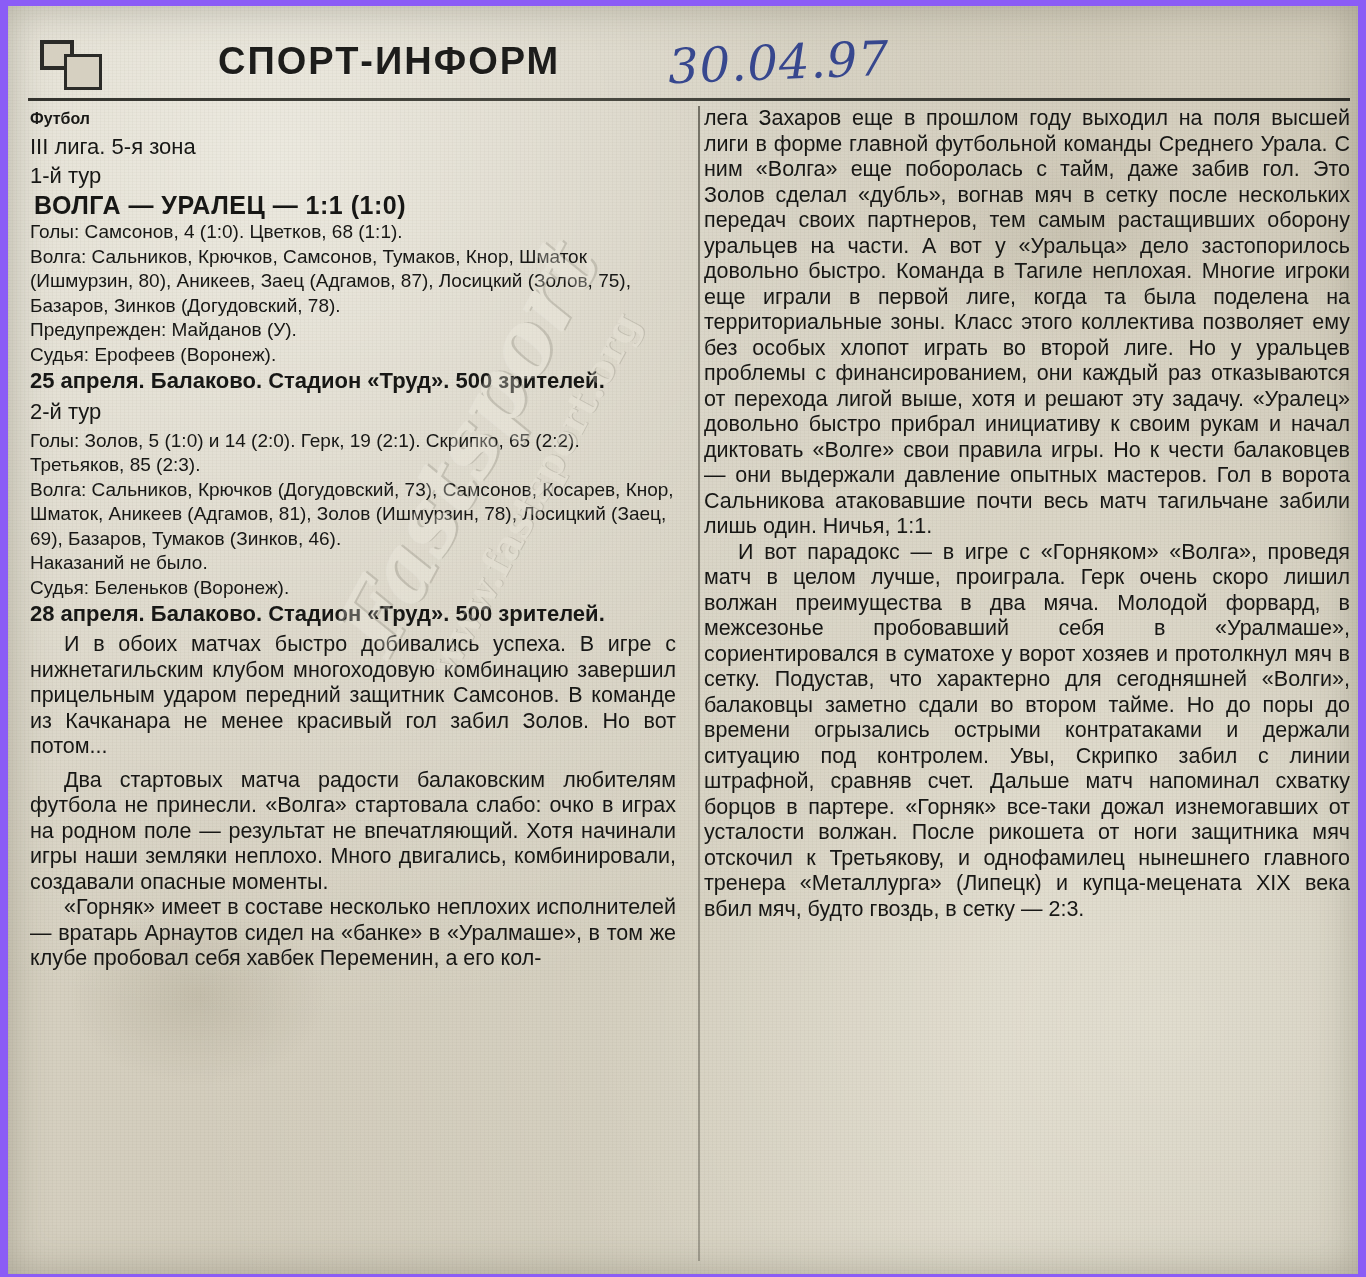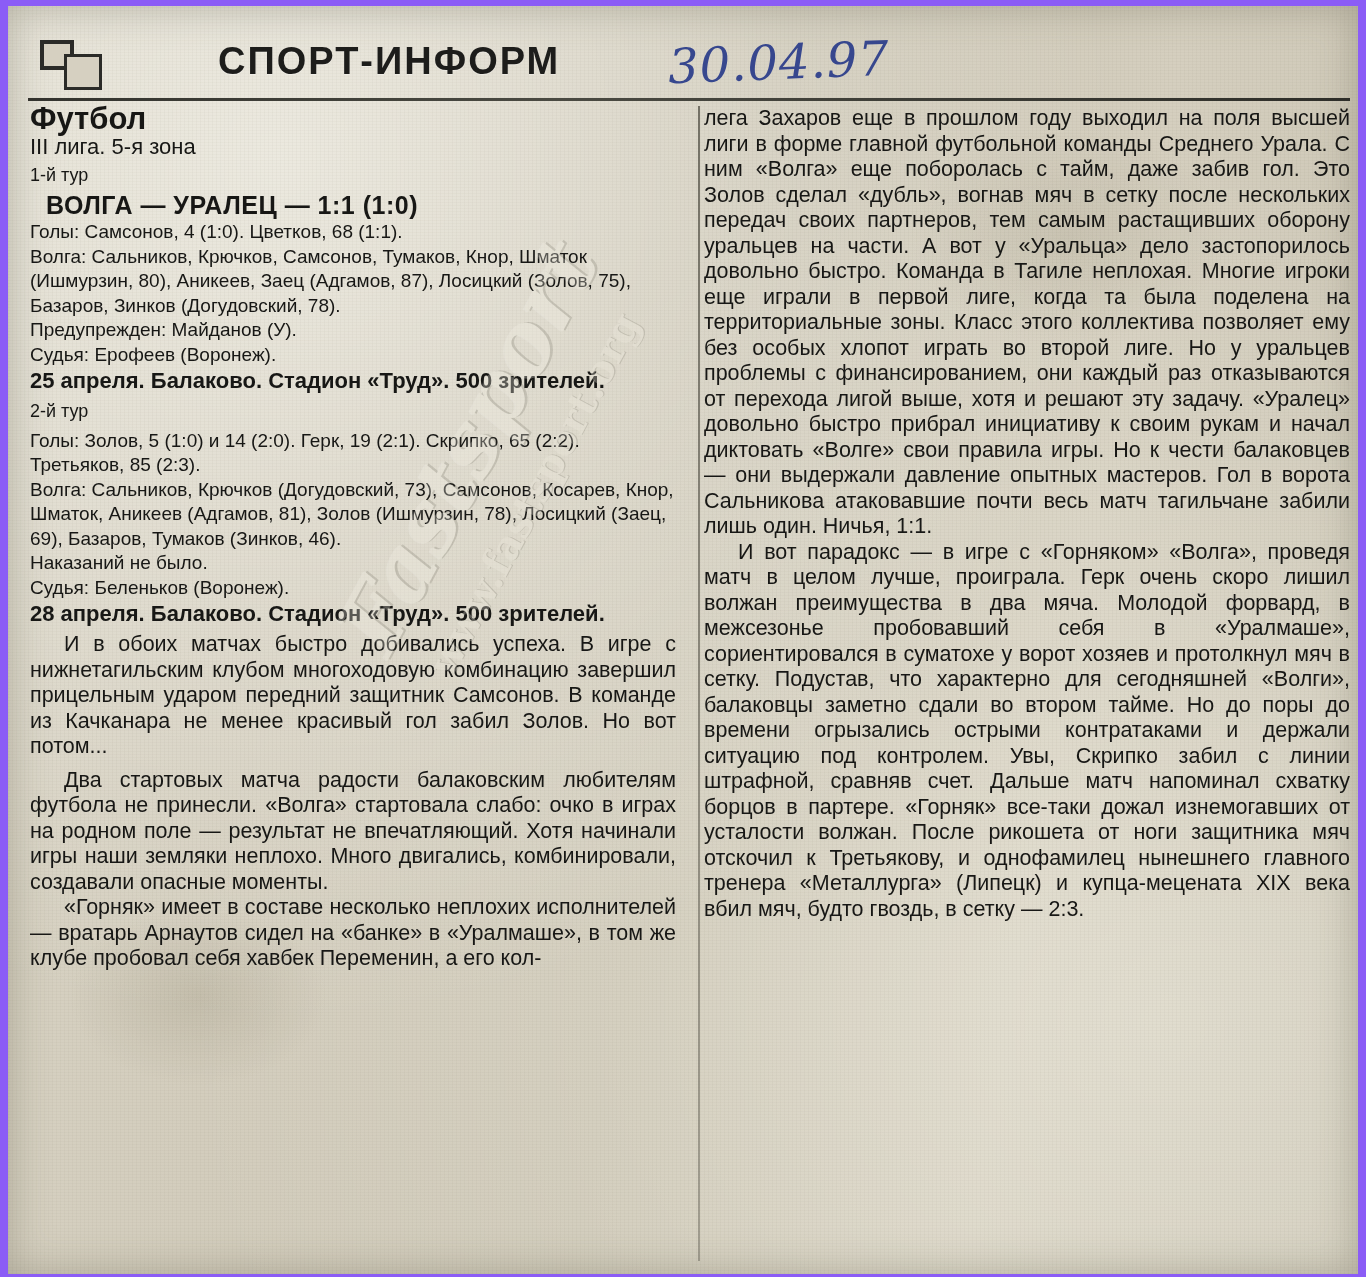--- a/index.html
+++ b/index.html
@@ -127,36 +127,36 @@
   #col-divider {
     position: absolute;
     left: 690px;
     top: 100px;
     width: 2px;
     height: 1155px;
     background: linear-gradient(180deg, rgba(60,58,48,0.65), rgba(60,58,48,0.35));
   }
   .hd-section {
     font-weight: bold;
-    font-size: 31px;
+    font-size: 16px;
     margin: 0 0 2px 0;
   }
   .sub-line {
     font-size: 22px;
     margin: 0 0 4px 0;
   }
   .tour {
-    font-size: 18px;
+    font-size: 22px;
     margin: 2px 0 4px 0;
   }
   .match-title {
     font-weight: bold;
     font-size: 25px;
     letter-spacing: 0.5px;
-    margin: 4px 0 2px 16px;
+    margin: 4px 0 2px 4px;
   }
   .stat {
     font-size: 19px;
     line-height: 24.5px;
     margin: 0;
     text-align: left;
   }
   .venue {
     font-weight: bold;
     font-size: 22px;

